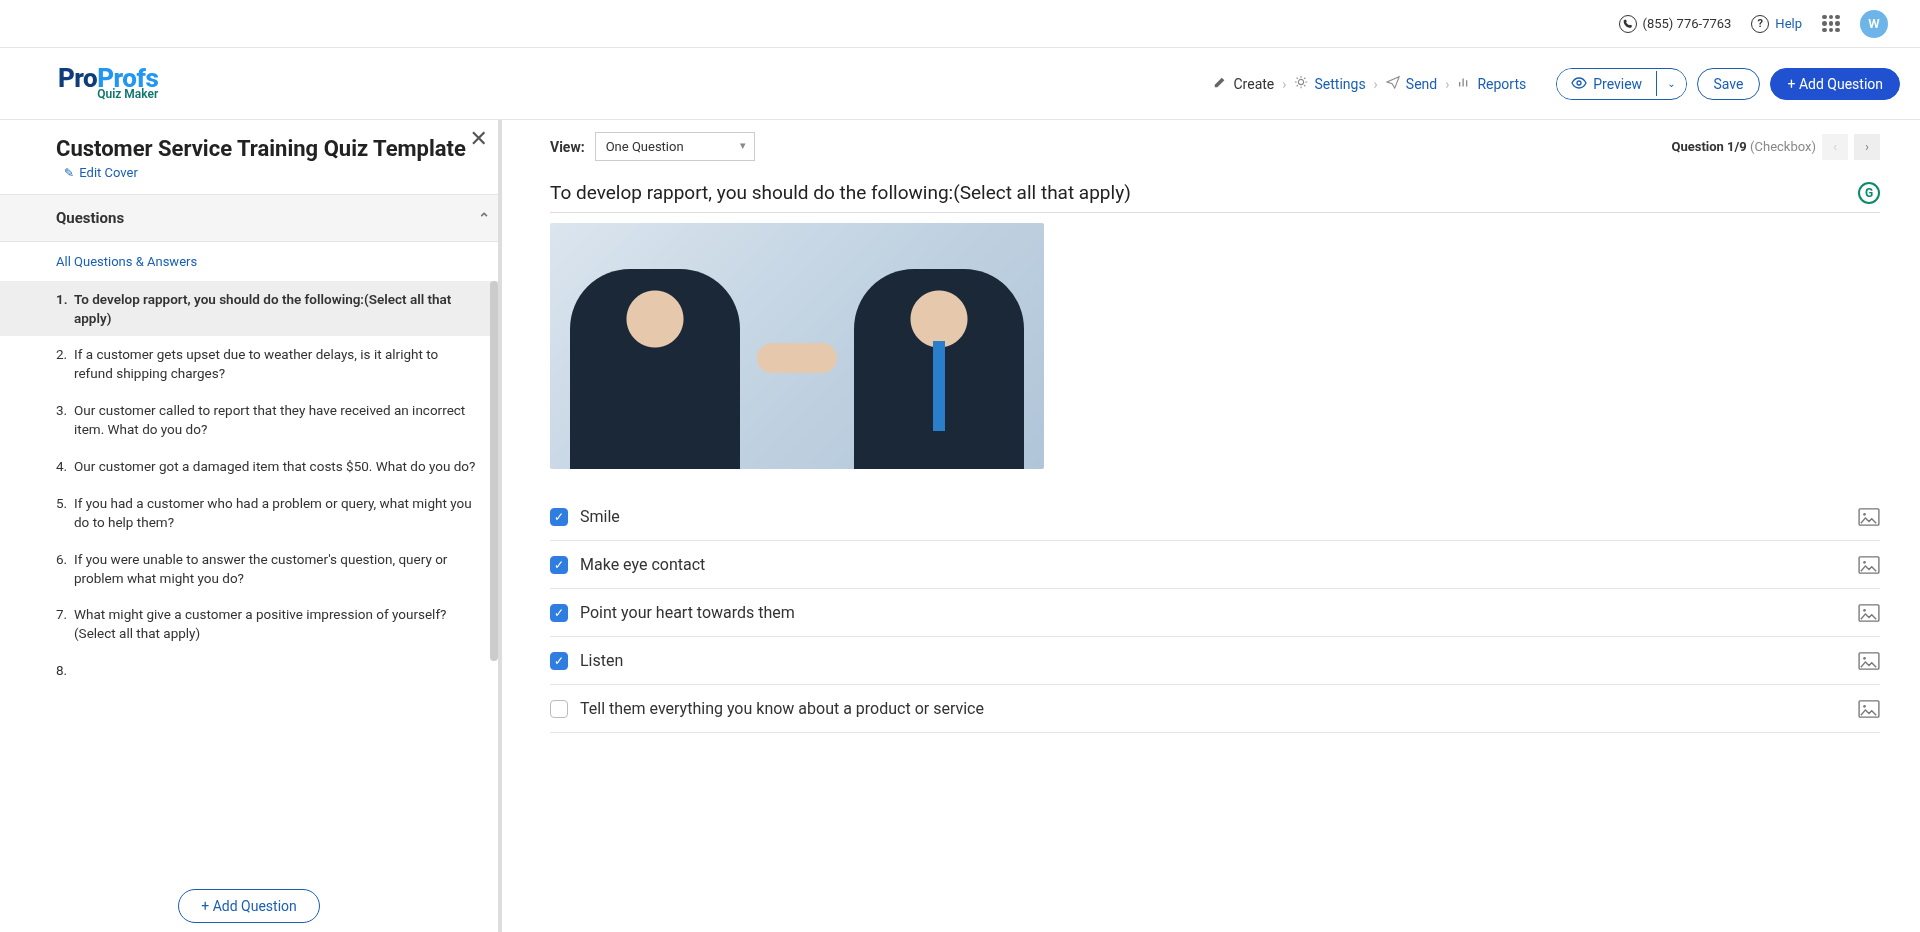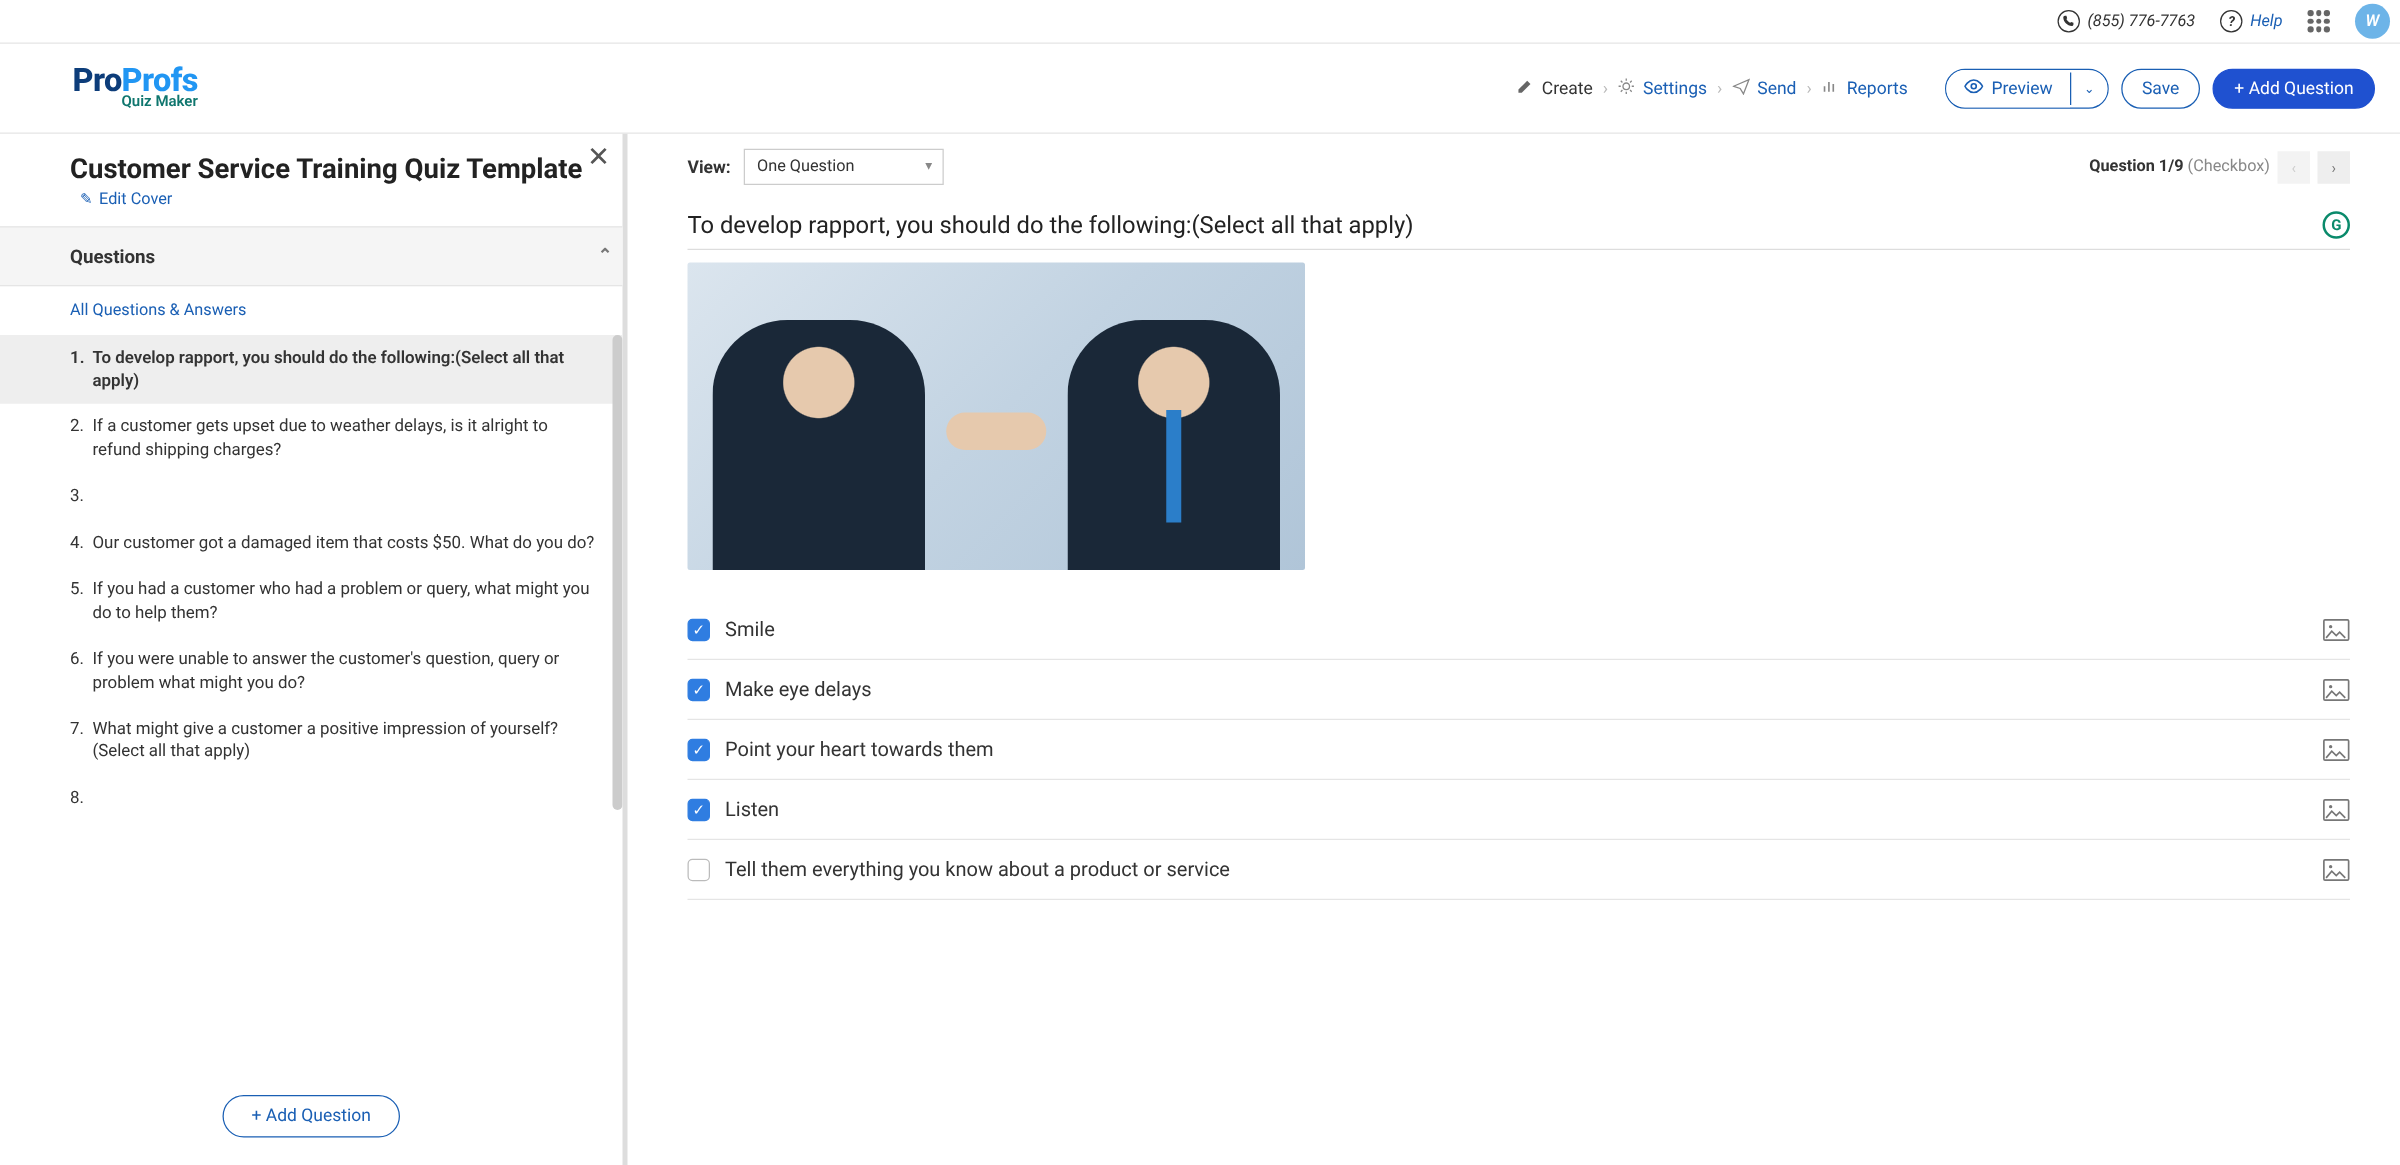--- a/index.html
+++ b/index.html
@@ -1,19 +1,19 @@
 <!DOCTYPE html>
 <html><head>
 <meta charset="utf-8">
 <style>
 * { box-sizing: border-box; margin: 0; padding: 0; font-family: -apple-system, BlinkMacSystemFont, "Segoe UI", Roboto, Arial, sans-serif; }
 body { background: #fff; color: #333; font-size: 14px; }
 
 
-.topbar { display: flex; justify-content: flex-end; align-items: center; height: 35px; border-bottom: 1px solid #e5e5e5; padding: 0 8px; gap: 20px; font-style: italic; }
+.topbar { display: flex; justify-content: flex-end; align-items: center; height: 48px; border-bottom: 1px solid #e5e5e5; padding: 0 32px; gap: 20px; }
 .topbar-item { display: flex; align-items: center; gap: 6px; font-size: 13px; color: #333; }
 .phone-icon-circle { width: 18px; height: 18px; border: 1.5px solid #333; border-radius: 50%; display: flex; align-items: center; justify-content: center; font-size: 10px; }
 .help-icon-circle { width: 18px; height: 18px; border: 1.5px solid #333; border-radius: 50%; display: flex; align-items: center; justify-content: center; font-size: 11px; font-weight: bold; }
 .help-link { color: #1a5fb4; }
 .apps-grid { width: 18px; height: 18px; display: grid; grid-template-columns: repeat(3, 1fr); grid-template-rows: repeat(3, 1fr); gap: 2px; }
 .apps-grid span { background: #666; border-radius: 50%; }
 .avatar { width: 28px; height: 28px; border-radius: 50%; background: #6db4e8; color: #fff; display: flex; align-items: center; justify-content: center; font-size: 13px; font-weight: 600; }
 
 
 .header { display: flex; justify-content: space-between; align-items: center; height: 72px; border-bottom: 1px solid #e5e5e5; padding: 0 20px 0 58px; }
@@ -182,20 +182,21 @@
     <div class="qitem active">
           <span class="num">1.</span>
           <span class="txt">To develop rapport, you should do the following:(Select all that apply)</span>
         </div>
         <div class="qitem">
           <span class="num">2.</span>
           <span class="txt">If a customer gets upset due to weather delays, is it alright to refund shipping charges?</span>
         </div>
         <div class="qitem">
           <span class="num">3.</span>
+          <span class="txt">Our customer called to report that they have received an incorrect item. What do you do?</span>
         </div>
         <div class="qitem">
           <span class="num">4.</span>
           <span class="txt">Our customer got a damaged item that costs $50. What do you do?</span>
         </div>
         <div class="qitem">
           <span class="num">5.</span>
           <span class="txt">If you had a customer who had a problem or query, what might you do to help them?</span>
         </div>
         <div class="qitem">
@@ -250,21 +251,21 @@
           <div class="cbx checked">✓</div>
           <div class="opt-text">Smile</div>
           <div class="img-icon-wrap"><svg viewBox="0 0 24 20">
               <rect x="1" y="1" width="22" height="18" rx="1" fill="none" stroke="#777" stroke-width="1.5"></rect>
               <circle cx="7" cy="7" r="1.5" fill="#777"></circle>
               <path d="M3 17l5-6 4 4 3-3 5 5" fill="none" stroke="#777" stroke-width="1.5"></path>
             </svg></div>
         </div>
         <div class="option-row">
           <div class="cbx checked">✓</div>
-          <div class="opt-text">Make eye delays</div>
+          <div class="opt-text">Make eye contact</div>
           <div class="img-icon-wrap"><svg viewBox="0 0 24 20">
               <rect x="1" y="1" width="22" height="18" rx="1" fill="none" stroke="#777" stroke-width="1.5"></rect>
               <circle cx="7" cy="7" r="1.5" fill="#777"></circle>
               <path d="M3 17l5-6 4 4 3-3 5 5" fill="none" stroke="#777" stroke-width="1.5"></path>
             </svg></div>
         </div>
         <div class="option-row">
           <div class="cbx checked">✓</div>
           <div class="opt-text">Point your heart towards them</div>
           <div class="img-icon-wrap"><svg viewBox="0 0 24 20">

